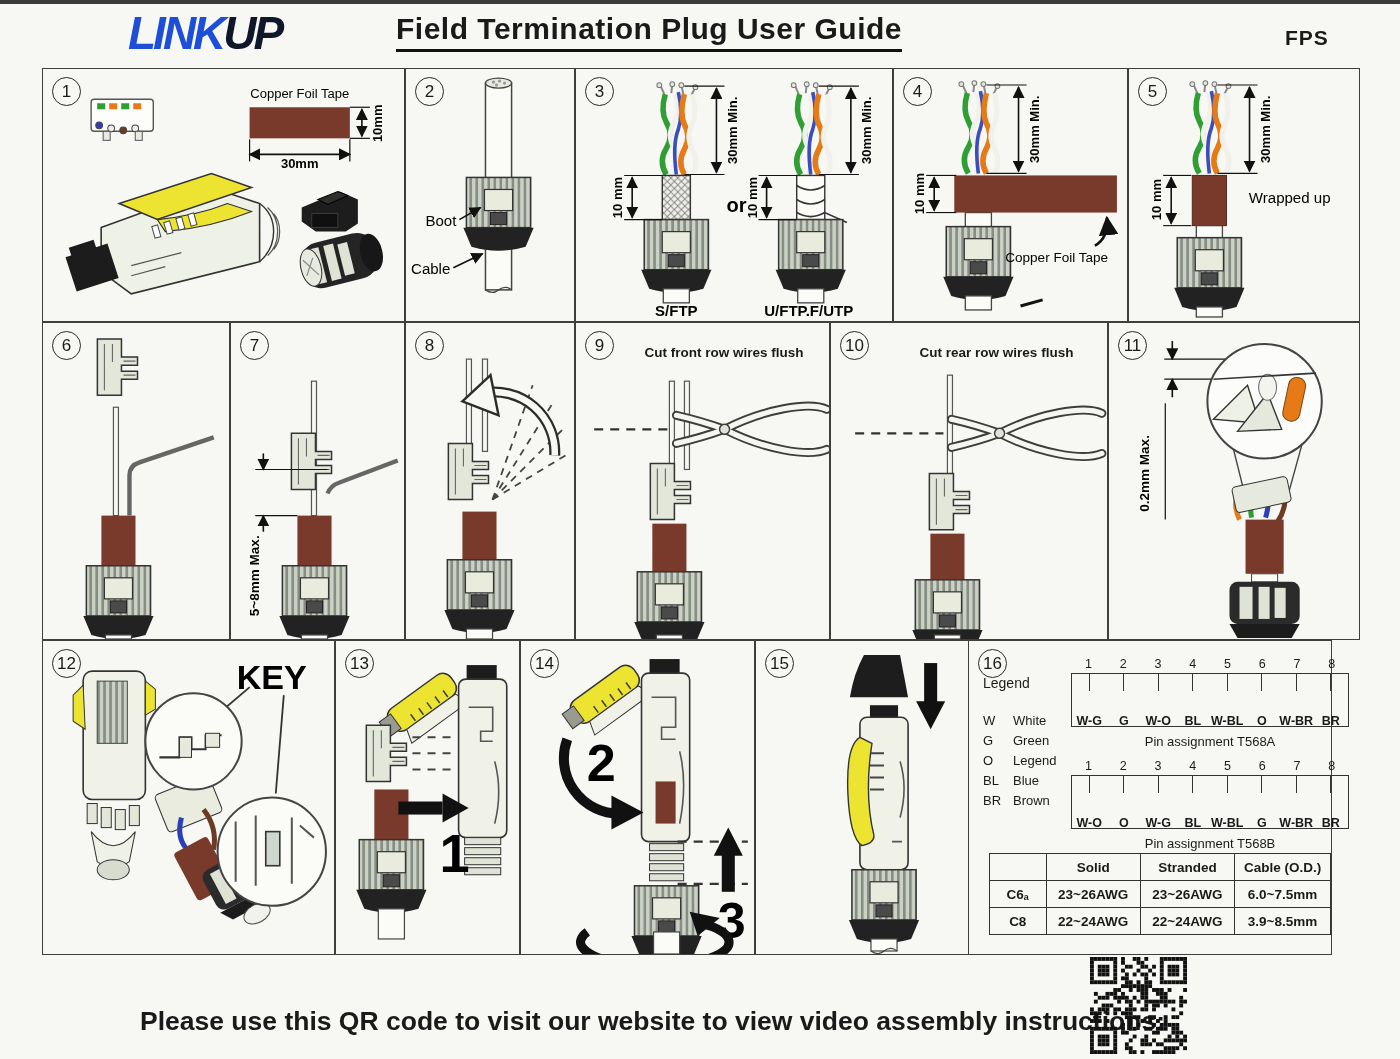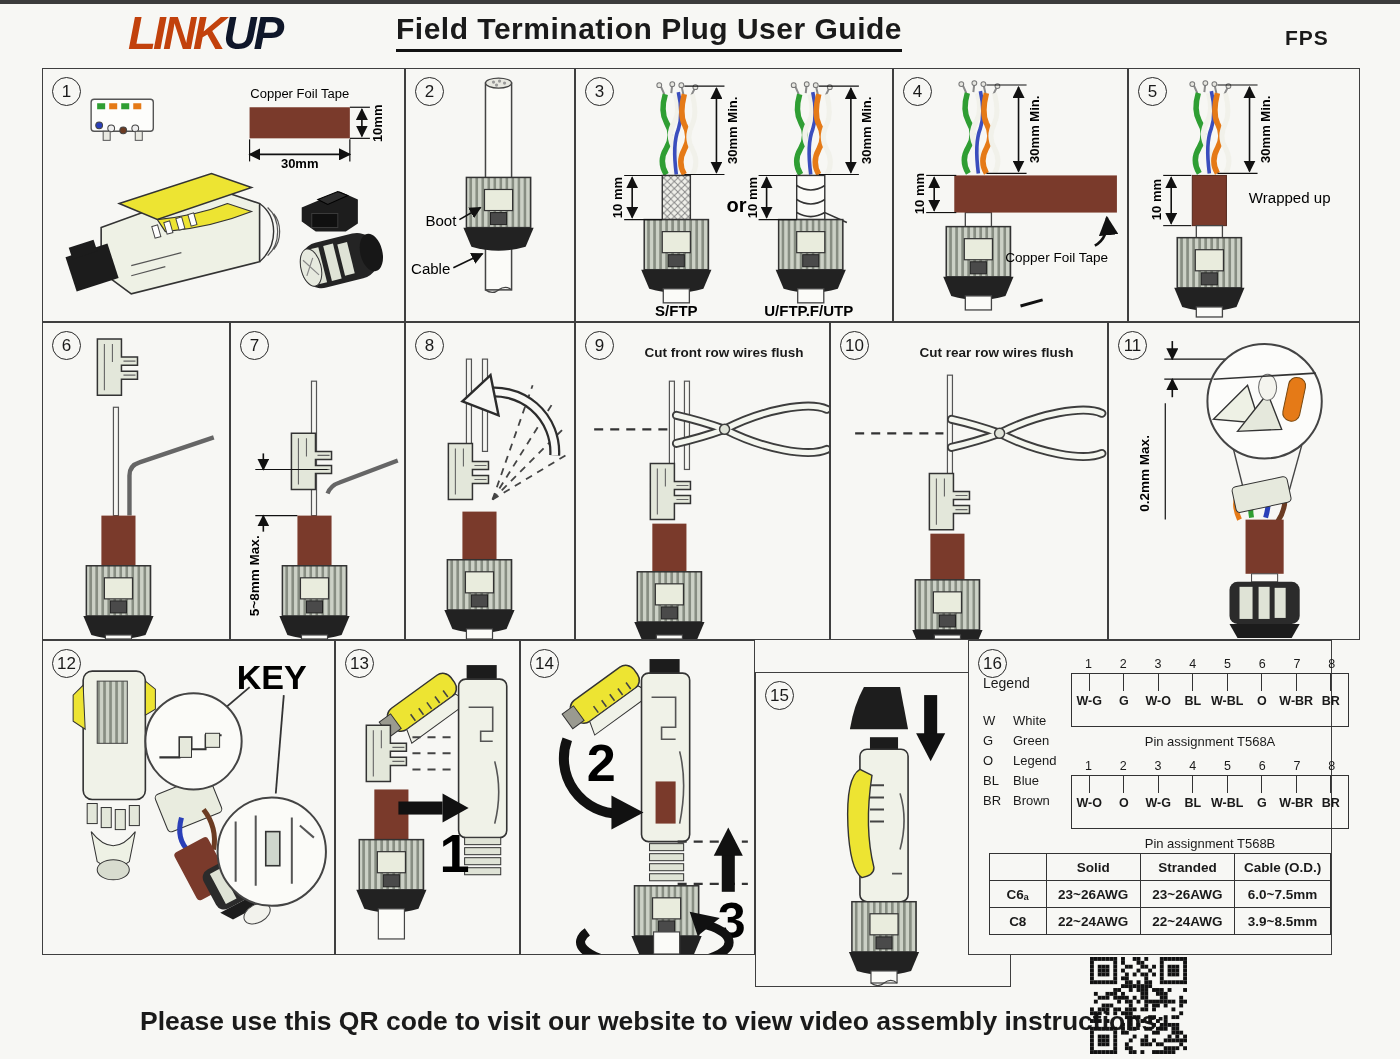--- a/index.html
+++ b/index.html
@@ -2,42 +2,42 @@
 <html><head>
 <meta charset="utf-8">
 <style>
   html,body{margin:0;padding:0;background:#e9e9e7;}
   .sheet{position:relative;width:1400px;height:1059px;background:#f7f7f4;
          font-family:"Liberation Sans",sans-serif;color:#1a1a1a;overflow:hidden;}
   .top-edge{position:absolute;top:0;left:0;right:0;height:4px;background:#3c3c3c;}
   
   .logo{position:absolute;left:128px;top:6px;font-size:46px;font-weight:900;
         font-style:italic;letter-spacing:-3px;}
-  .logo .lk{color:#c2410c;} .logo .up{color:#0f172a;font-style:italic;}
+  .logo .lk{color:#1d4ed8;} .logo .up{color:#0f172a;font-style:italic;}
   .title{position:absolute;left:396px;top:12px;font-size:30px;font-weight:bold;
          border-bottom:3px solid #111;padding-bottom:3px;letter-spacing:.5px;}
   .fps{position:absolute;left:1285px;top:26px;font-size:21px;font-weight:bold;letter-spacing:1px;}
   
   .panel{position:absolute;border:1.6px solid #3f3f3f;box-sizing:border-box;background:#f7f7f4;}
   .panel svg.fig{position:absolute;left:0;top:0;width:100%;height:100%;}
   .num{position:absolute;left:9px;top:8px;width:27px;height:27px;border:1.8px solid #2a2a2a;
        border-radius:50%;display:flex;align-items:center;justify-content:center;
        font-size:17px;background:#f7f7f4;z-index:3;}
   .cap{position:absolute;font-size:13.5px;font-weight:600;z-index:2;}
   .svgtxt{font-family:"Liberation Sans",sans-serif;}
   
   .legend{position:absolute;left:14px;top:34px;font-size:13px;}
   .legend .lt{font-size:14px;margin-bottom:22px;}
   .legend .li{display:flex;margin-bottom:5px;}
   .legend .li span:first-child{width:30px;}
   .pins{position:absolute;left:102px;width:278px;}
   .pinrow{display:grid;grid-template-columns:repeat(8,1fr);text-align:center;
           font-size:12.5px;margin-bottom:2px;}
   .pinbox{border:1.6px solid #333;display:grid;grid-template-columns:repeat(8,1fr);height:52px;}
-  .pincell{display:flex;flex-direction:column;align-items:center;}
+  .pincell{display:flex;flex-direction:column;align-items:center;gap:20px;}
   .tick{width:0;border-left:1.6px solid #333;height:17px;}
   .wl{font-size:12.5px;font-weight:600;margin-top:3px;}
   .pincap{text-align:center;font-size:13px;margin-top:7px;}
   table.spec{position:absolute;left:20px;top:212px;border-collapse:collapse;font-size:13.5px;}
   table.spec th,table.spec td{border:1.6px solid #333;text-align:center;font-weight:bold;
           height:26px;padding:0 6px;}
   table.spec .c0{width:64px;} table.spec .c1{width:92px;}
   table.spec .c2{width:92px;} table.spec .c3{width:96px;}
   
   .foot{position:absolute;left:140px;top:1006px;font-size:26.5px;font-weight:bold;}
@@ -518,21 +518,21 @@
       <g>
         <rect x="200" y="212" width="13" height="38" fill="#111"></rect>
         <path d="M192,214 h29 l-14.5,-28 z" fill="#111"></path>
       </g>
       <text class="svgtxt" x="210" y="296" text-anchor="middle" font-size="50" font-weight="bold">3</text>
       <path d="M66,290 A74,24 0 1 0 182,282" fill="none" stroke="#111" stroke-width="9"></path>
       <path d="M176,294 l22,-18 l-30,-6 z" fill="#111"></path>
     </svg>
   </div>
 
-  <div class="panel" style="left:755px;top:672px;width:256px;height:315px">
+  <div class="panel" style="left:755px;top:640px;width:256px;height:315px">
     <div class="num">15</div>
     <svg class="fig" viewBox="0 0 210 312">
       <path d="M86,14 h36 l8,42 h-58 q4,-24 14,-42 z" fill="#1d1d1d"></path>
       <g>
         <rect x="146" y="22" width="13" height="40" fill="#111"></rect>
         <path d="M138,60 h29 l-14.5,28 z" fill="#111"></path>
       </g>
       <g>
         <rect x="92" y="64" width="28" height="14" fill="#1c1c1c"></rect>
         <rect x="82" y="76" width="48" height="152" rx="7" fill="#f0f2e8" stroke="#333" stroke-width="1.6"></rect>

